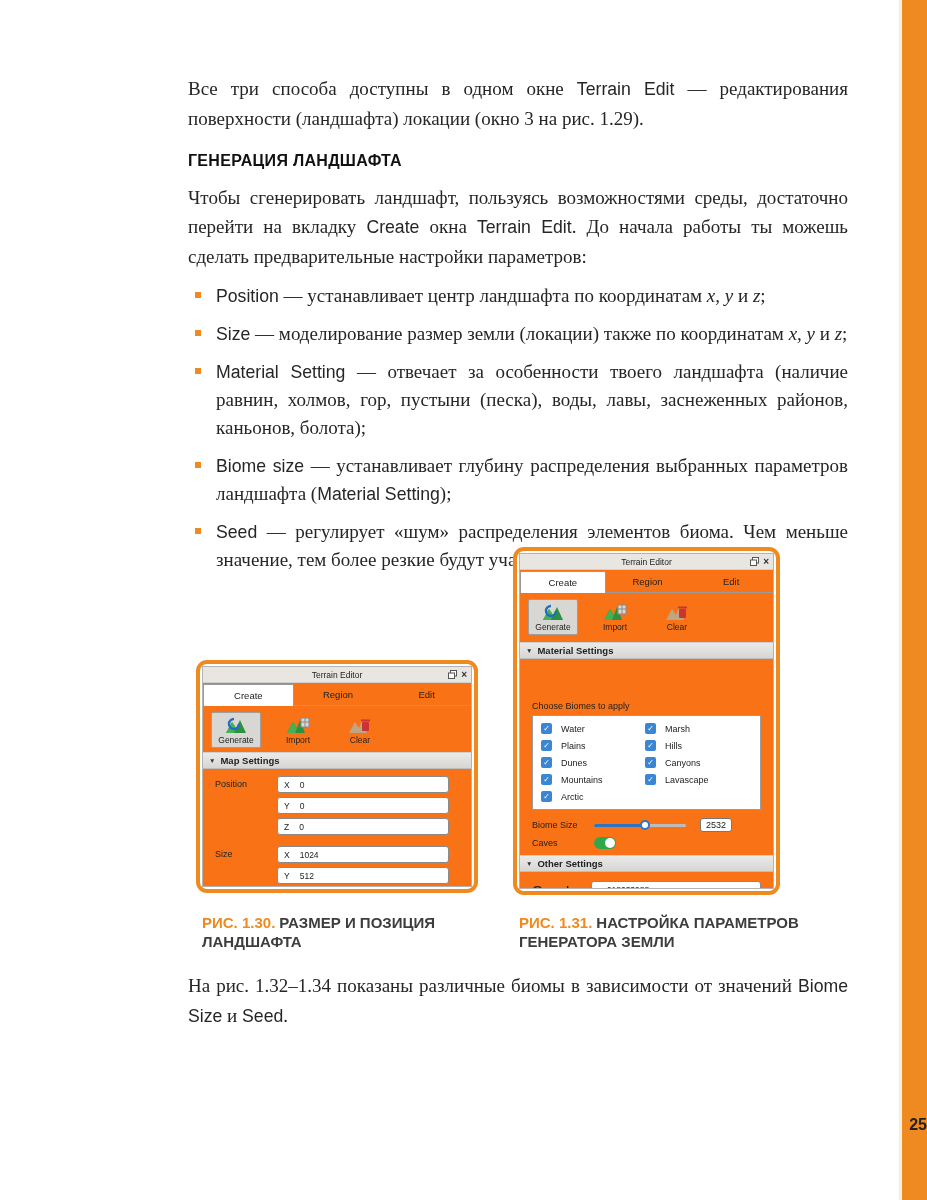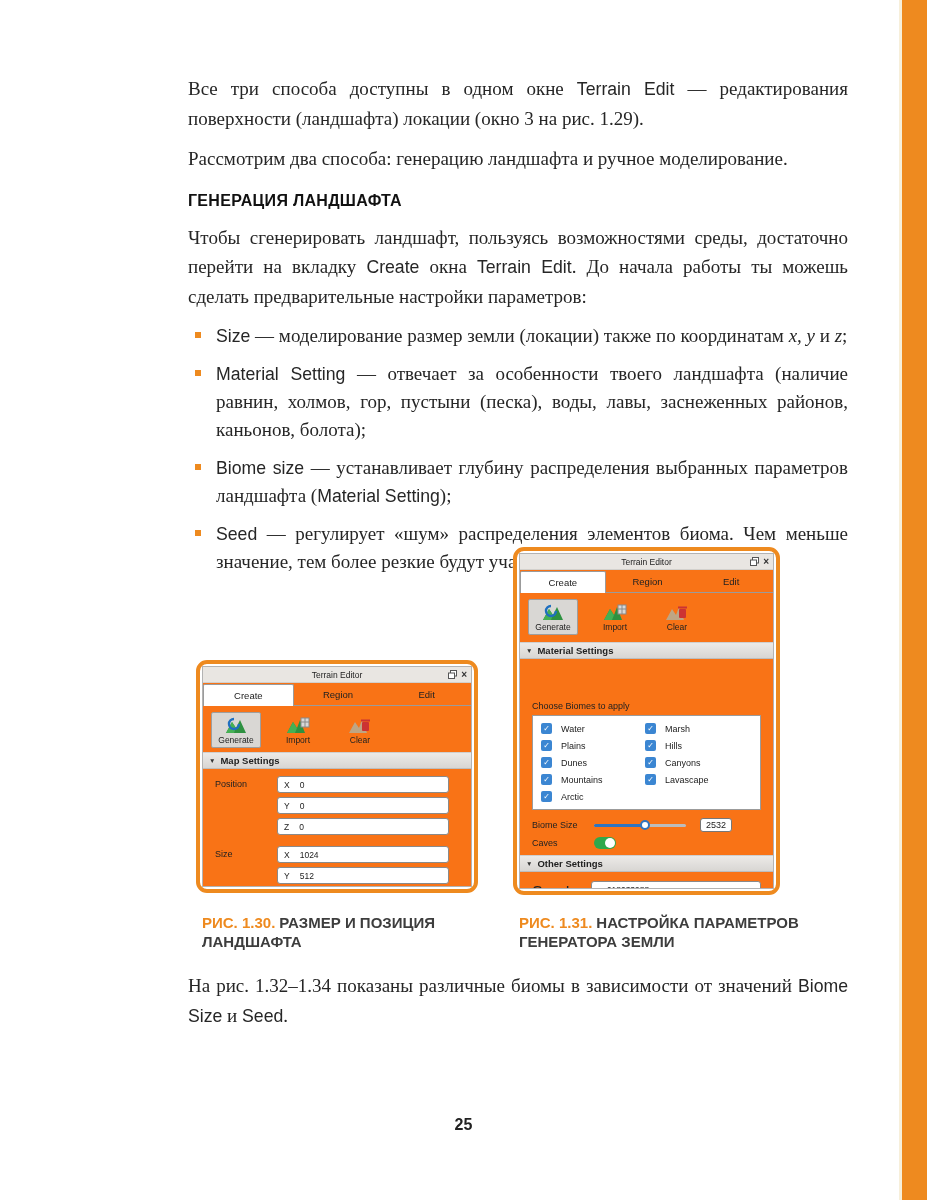--- a/index.html
+++ b/index.html
@@ -81,36 +81,39 @@
   .seed-input{width:146px;height:16px;border:1px solid #8a8a8a;border-radius:3px;font-size:8.5px;
               padding:0 15px;font-family:"Liberation Sans","DejaVu Sans",sans-serif;color:#222;}
   .generate-btn{margin:7px 8px 0 74px;height:20px;background:var(--btn-blue);color:#d6e7f7;
                 font-size:9px;display:flex;align-items:center;justify-content:center;border-radius:2px;}
   
   .caption{position:absolute;width:295px;font-family:"Liberation Sans","DejaVu Sans",sans-serif;
            font-weight:700;font-size:15px;line-height:19px;color:#3d3d3d;margin:6px;}
   .caption-left{left:196px;top:907px;}
   .caption-right{left:513px;top:907px;}
   .caption-tag{color:var(--accent);margin-right:4px;}
-  .page-number{position:absolute;top:1116px;left:0;width:927px;text-align:center;
+  .page-number{position:absolute;top:1116px;left:0;width:927px;text-align:right;
                font-family:"Liberation Sans","DejaVu Sans",sans-serif;font-weight:700;font-size:16px;color:#222;}
   svg{display:block;}
 </style>
 </head>
 <body>
 
 <div class="page">
   <div class="edge-bar"></div>
 
   <div class="content">
     <p class="body-text"><span>Все три способа доступны в одном окне </span><span class="latin">Terrain Edit</span><span> — редактирования поверхности (ландшафта) локации (окно 3 на рис. 1.29).</span></p>
-    <p class="body-text"><span>Рассмотрим два способа: генерацию ландшафта и ручное моделирование.</span></p>
     <h1 class="section-title">ГЕНЕРАЦИЯ ЛАНДШАФТА</h1>
     <p class="body-text"><span>Чтобы сгенерировать ландшафт, пользуясь возможностями среды, достаточно перейти на вкладку </span><span class="latin">Create</span><span> окна </span><span class="latin">Terrain Edit</span><span>. До начала работы ты можешь сделать предварительные настройки параметров:</span></p>
     <ul class="bullet-list" id="bullet-list">
+        <li class="bullet-item">
+    <span class="bullet-marker"></span>
+    <span class="bullet-text"><span class="latin">Position</span><span> — устанавливает центр ландшафта по координатам </span><span class="italic">x, y</span><span> и </span><span class="italic">z</span><span>;</span></span>
+  </li>
         <li class="bullet-item">
     <span class="bullet-marker"></span>
     <span class="bullet-text"><span class="latin">Size</span><span> — моделирование размер земли (локации) также по координатам </span><span class="italic">x, y</span><span> и </span><span class="italic">z</span><span>;</span></span>
   </li>
         <li class="bullet-item">
     <span class="bullet-marker"></span>
     <span class="bullet-text"><span class="latin">Material Setting</span><span> — отвечает за особенности твоего ландшафта (наличие равнин, холмов, гор, пустыни (песка), воды, лавы, заснеженных районов, каньонов, болота);</span></span>
   </li>
         <li class="bullet-item">
     <span class="bullet-marker"></span>

